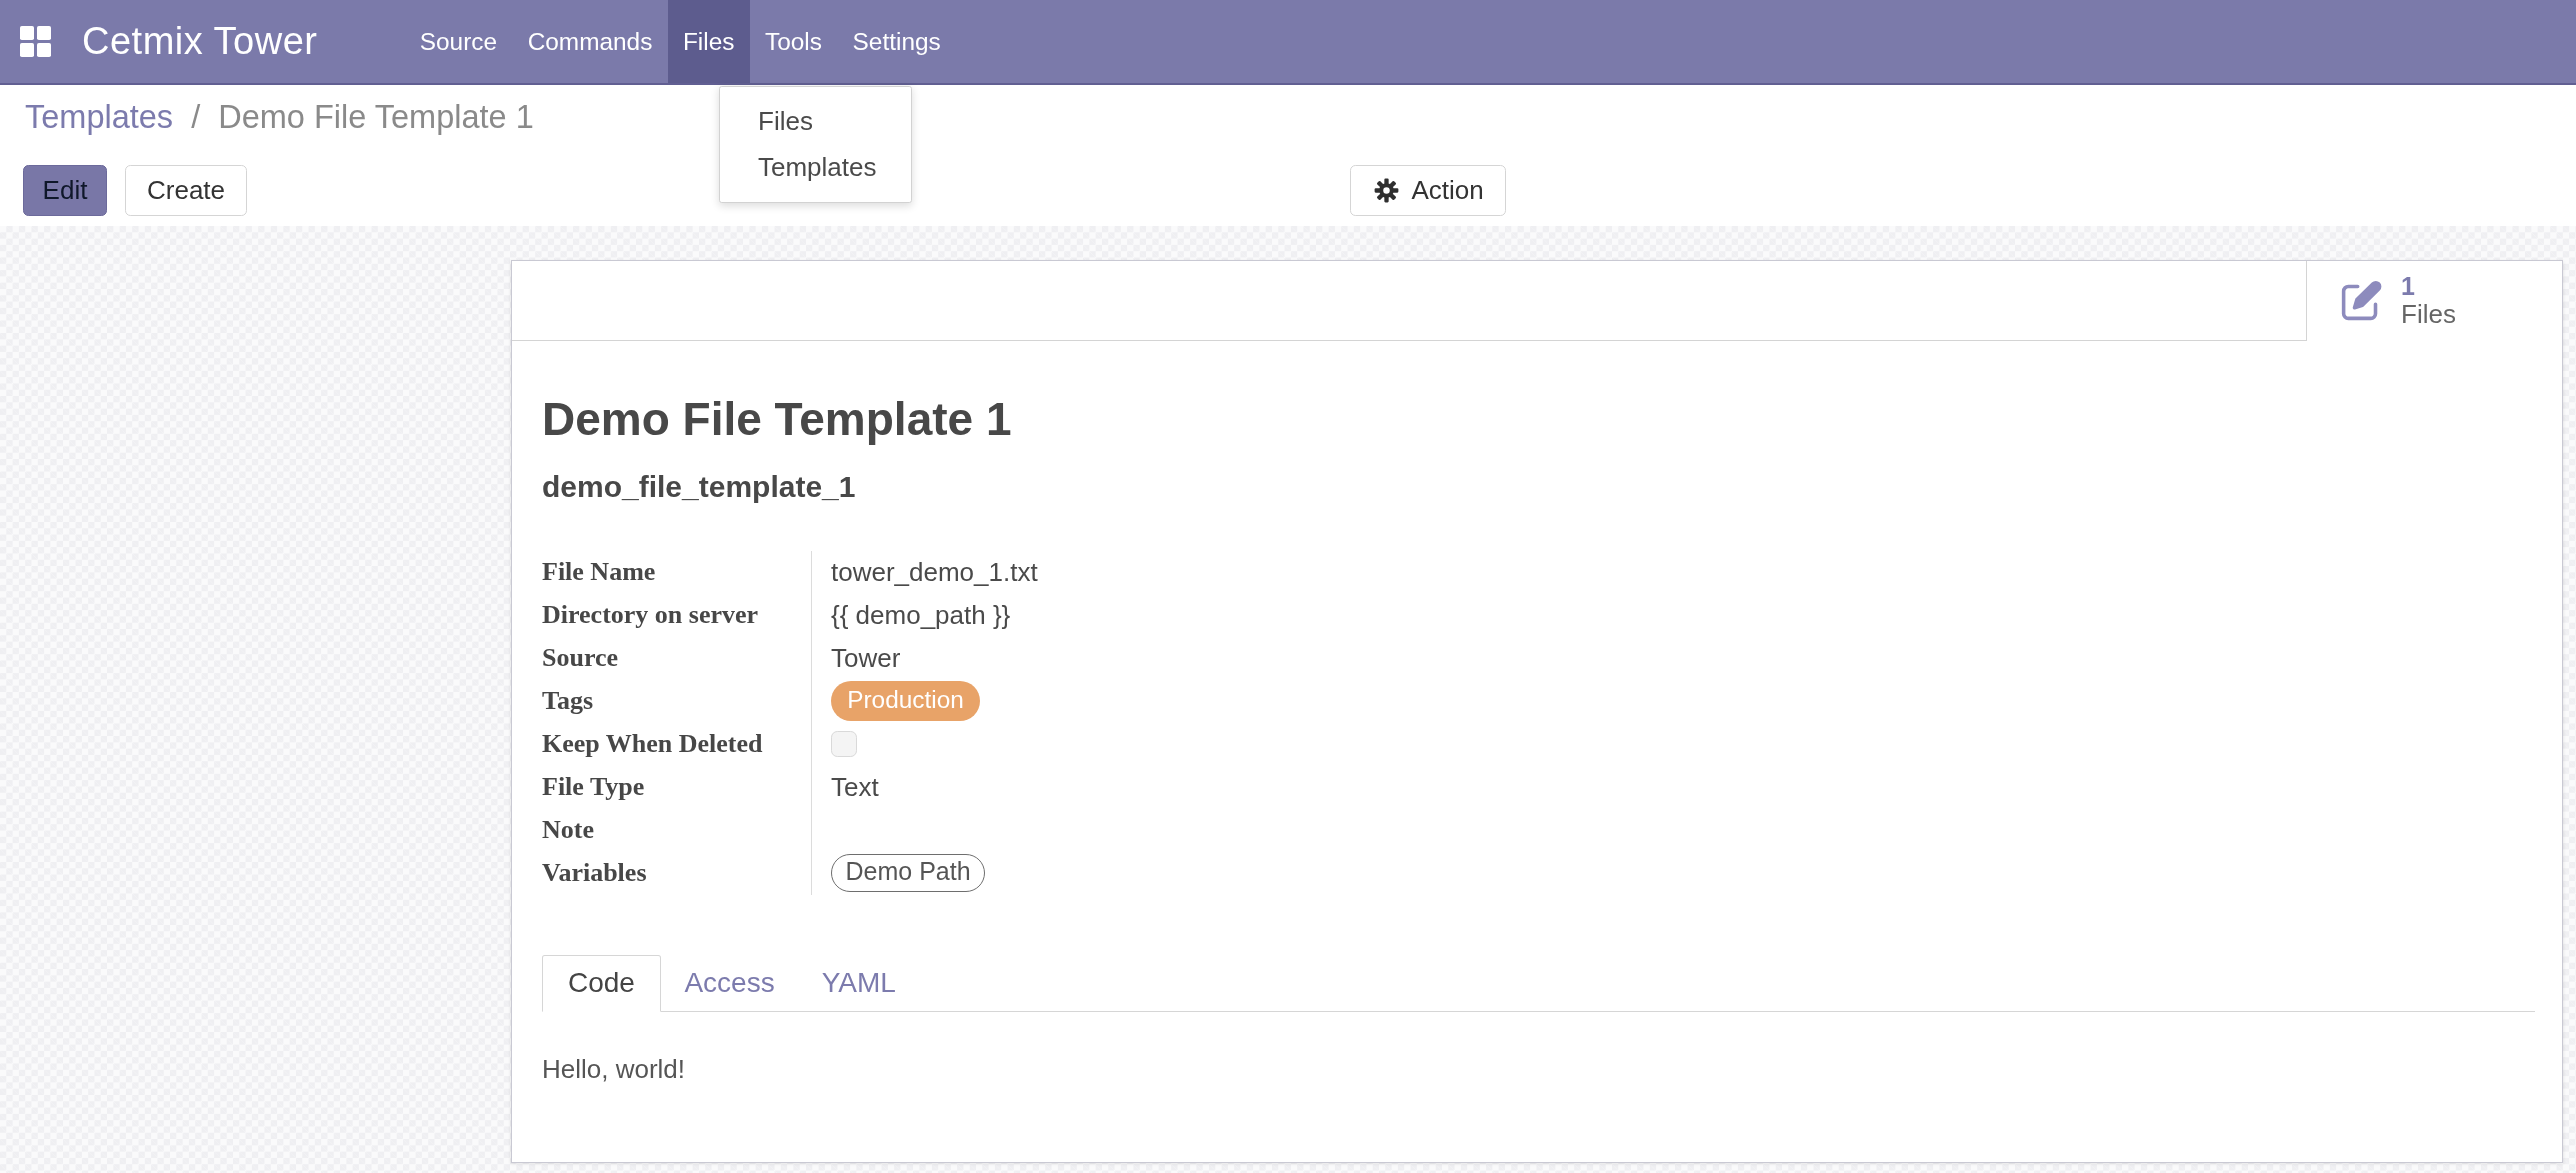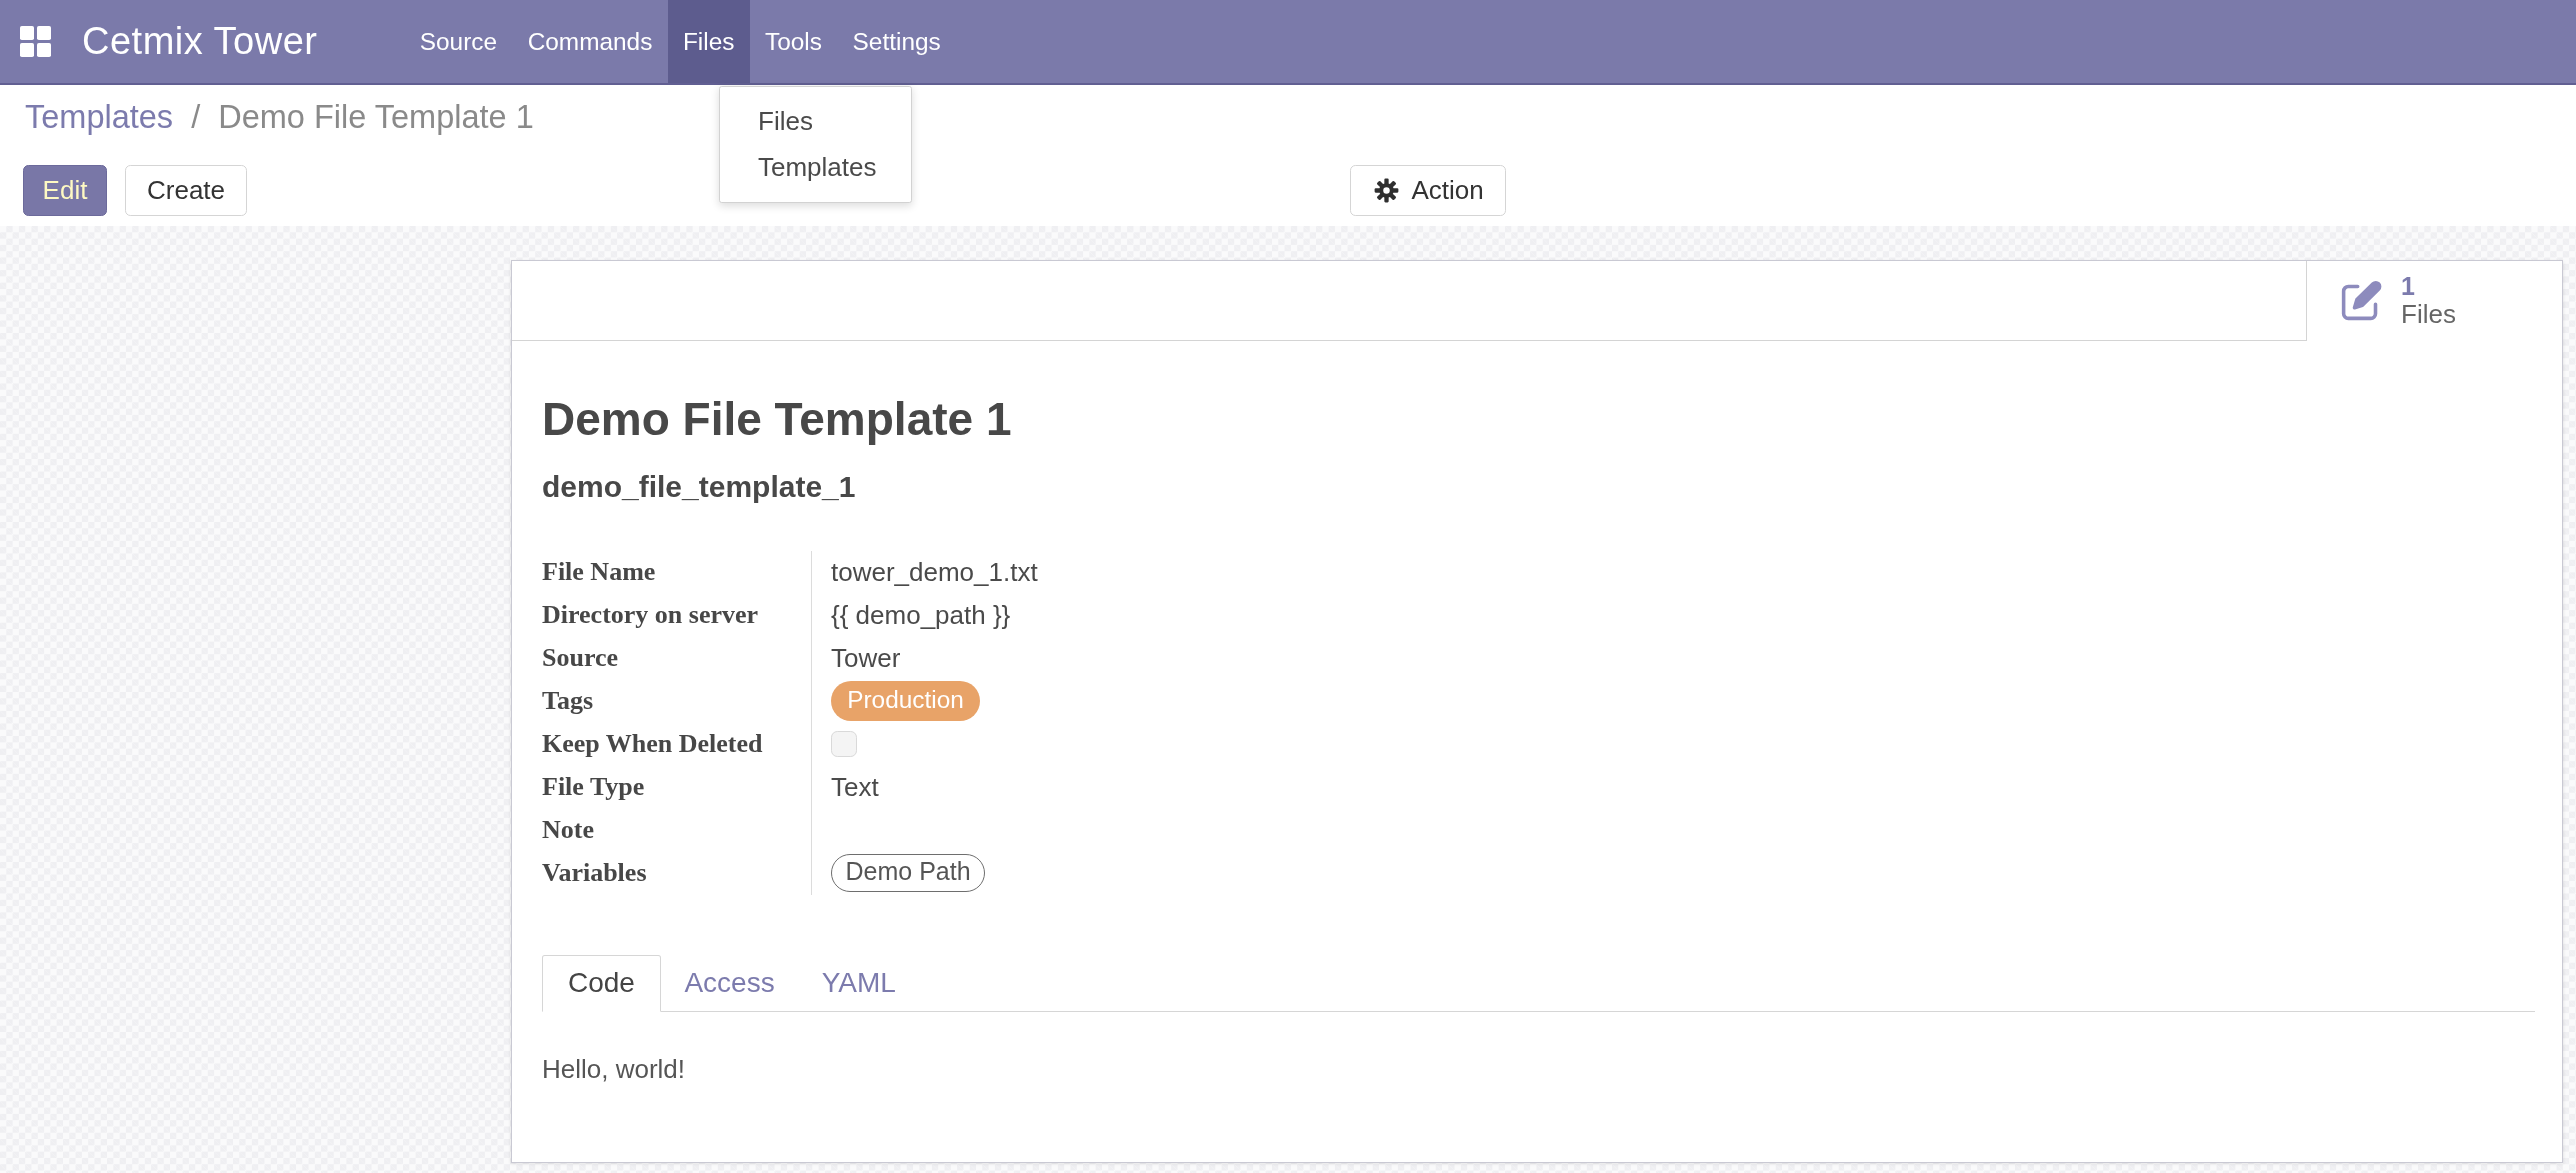--- a/index.html
+++ b/index.html
@@ -32,21 +32,21 @@
   .control-panel { position:absolute; top:85px; left:0; width:2576px; height:141px;
                    background:#fff; z-index:5; }
   .breadcrumb { position:absolute; left:25px; top:14.4px; font-size:32.5px; white-space:nowrap; }
   .bc-link { color:#7c7bad; cursor:pointer; }
   .bc-sep { color:#8a8a8a; padding:0 9px; }
   .bc-current { color:#8a8a8a; }
   .btn { position:absolute; top:80px; display:inline-flex; align-items:center;
          justify-content:center; height:51px; font-size:26px; border-radius:5.4px;
          cursor:pointer; white-space:nowrap; }
   .btn-primary { left:22.6px; background:#7977a7; border:0.9px solid #6c6a9b;
-                 color:#fef9c3; padding:0 19px; }
+                 color:#0f172a; padding:0 19px; }
   .btn-default { background:#fff; border:0.9px solid #d5d5d5; color:#333; }
   .btn-create { left:125px; padding:0 21px; }
   .btn-action { left:1350px; padding:0 21.7px; }
   .gear-svg { margin-right:11.7px; display:block; }
 
   
   .page-bg { position:absolute; top:226px; left:0; width:2576px; height:948px;
              background-color:#fafafb;
              background-image:
                linear-gradient(45deg,#efeff2 25%,transparent 25%,transparent 75%,#efeff2 75%),

